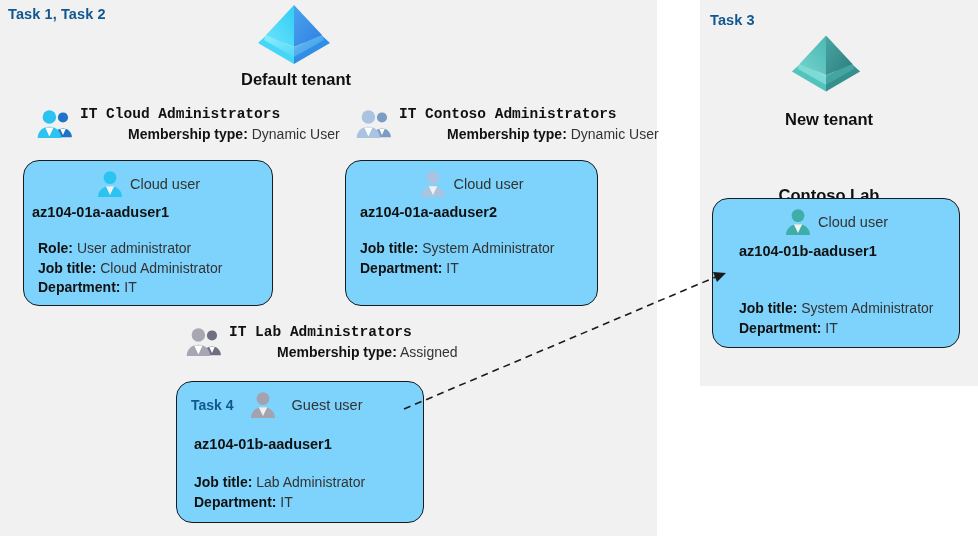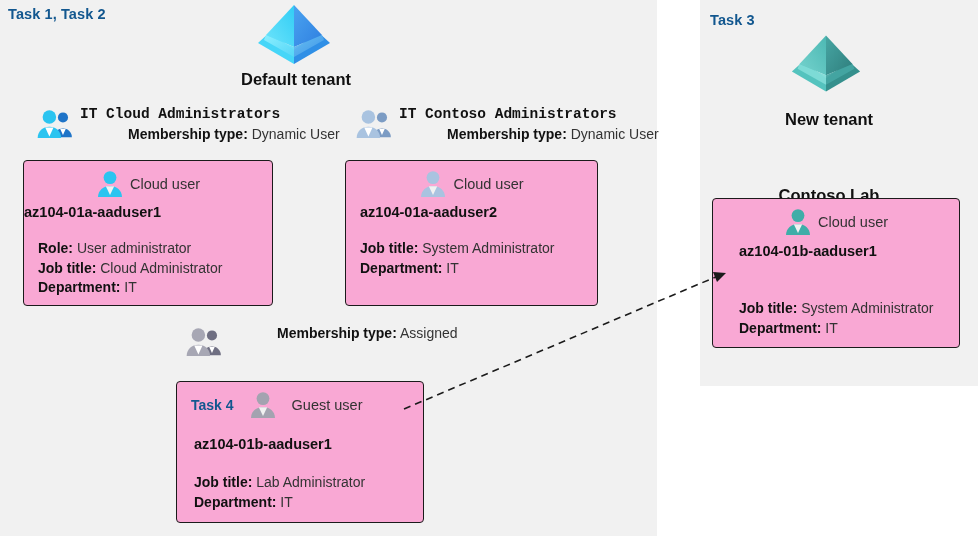--- a/index.html
+++ b/index.html
@@ -30,22 +30,22 @@
   .group{position:absolute;}
   .group-icon{position:absolute;left:0;top:4px;width:38px;height:30px;}
   .group-icon svg{display:block;width:100%;height:100%;}
   .group-text{margin-left:44px;}
   .group-name{font-weight:bold;font-size:14.5px;color:#111;white-space:nowrap;line-height:19px;font-family:Liberation Mono, monospace;}
   .group-meta{font-size:14px;color:#333;white-space:nowrap;line-height:20px;margin-left:48px;}
   .group-meta b{color:#111;font-weight:bold;}
 
   
   .card{
-    position:absolute;border:1.4px solid #1b1b1b;border-radius:4px;
-    background:#f9a8d4;box-sizing:border-box;
+    position:absolute;border:1.4px solid #1b1b1b;border-radius:16px;
+    background:#7dd3fc;box-sizing:border-box;
   }
   .card-head{
     position:absolute;left:0;right:0;top:9px;
     display:flex;align-items:center;justify-content:center;gap:6px;
   }
   .card-head.with-task{justify-content:flex-start;padding-left:14px;gap:15px;}
   .user-icon{width:28px;height:27px;flex:0 0 auto;}
   .user-icon svg{display:block;width:100%;height:100%;}
   .user-kind{font-size:14.5px;color:#333;white-space:nowrap;}
   .card-task{font-weight:bold;font-size:14px;color:#12578f;white-space:nowrap;}
@@ -146,21 +146,21 @@
   <div class="card-head">
     <span class="user-icon">
       <svg viewBox="0 0 28 27">
         <circle cx="14" cy="7.6" r="6.4" fill="#2bc4f0"></circle>
         <path d="M2 27c0-6.7 5.4-11.1 12-11.1S26 20.3 26 27z" fill="#2bc4f0"></path>
         <path d="M9.8 16.2h8.4L14 25z" fill="#f1f1f1"></path>
       </svg>
     </span>
     <span class="user-kind">Cloud user</span>
   </div>
-  <div class="card-upn" style="left:0;top:43px;">az104-01a-aaduser1</div>
+  <div class="card-upn" style="left:8px;top:43px;">az104-01a-aaduser1</div>
   <div class="card-attrs" style="left:14px;top:78px;">
     <div>
       <b>Role:</b>
       <span>User administrator</span>
     </div>
     <div>
       <b>Job title:</b>
       <span>Cloud Administrator</span>
     </div>
     <div>
@@ -219,20 +219,21 @@
     <svg viewBox="0 0 40 32">
       <circle cx="28.5" cy="9" r="5.4" fill="#6f6f82"></circle>
       <path d="M19 30c0-5.6 4.3-9.3 9.5-9.3S38 24.4 38 30z" fill="#6f6f82"></path>
       <path d="M25.6 21.3h5.8l-2.9 6.3z" fill="#ffffff"></path>
       <circle cx="14" cy="8.5" r="7.2" fill="#a7a7b4"></circle>
       <path d="M1.5 31c0-7.2 5.6-12 12.5-12s12.5 4.8 12.5 12z" fill="#a7a7b4"></path>
       <path d="M9.6 19.8h8.8L14 29.2z" fill="#ffffff"></path>
     </svg>
   </div>
   <div class="group-text">
+    <div class="group-name">IT Lab Administrators</div>
     <div class="group-meta">
       <b>Membership type:</b>
       <span>Assigned</span>
     </div>
   </div>
 </div>
 
 <div class="card" style="left:176px;top:381px;width:248px;height:142px;">
   <div class="card-head with-task">
     <span class="card-task">Task 4</span>

